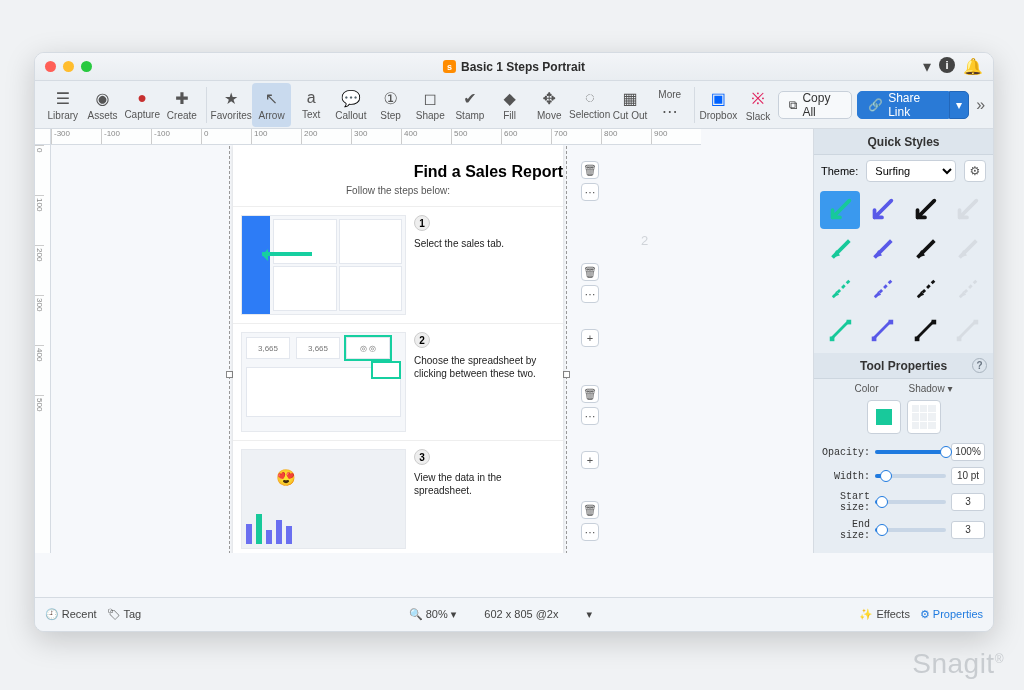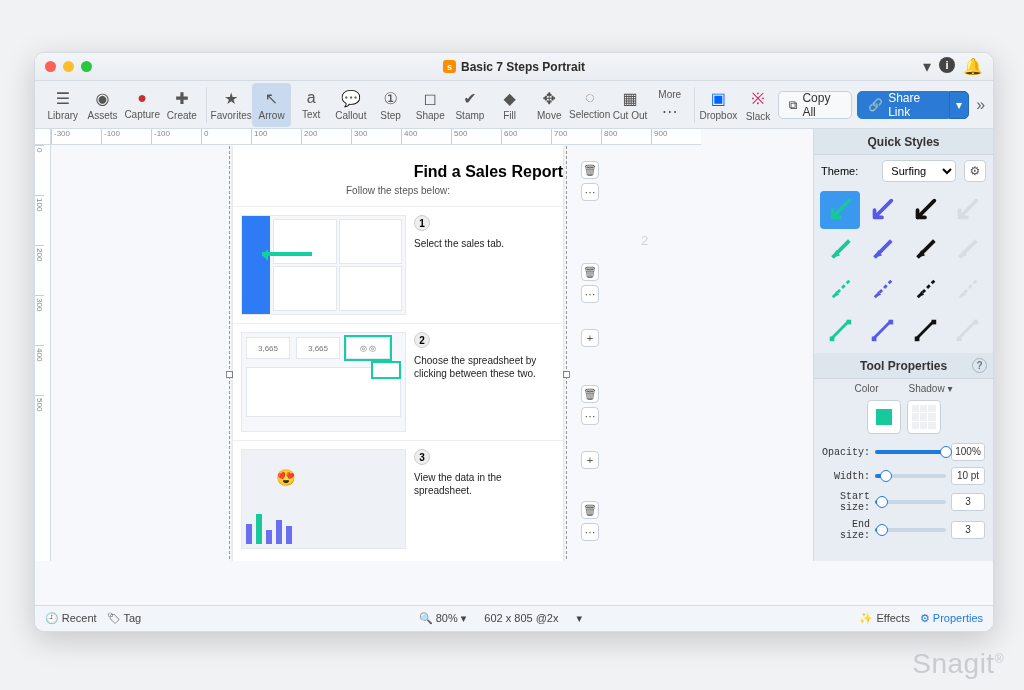--- a/index.html
+++ b/index.html
@@ -45,40 +45,40 @@
 .step-num{width:16px;height:16px;border-radius:50%;background:#eee;border:1px solid #ccc;font-size:10px;display:flex;align-items:center;justify-content:center;font-weight:700;margin-bottom:6px;}
 .step-desc{font-size:10px;color:#222;line-height:1.3;}
 .foot{position:absolute;right:8px;bottom:4px;font-size:8px;color:#888;}
 .mini-ctrl{position:absolute;right:-36px;display:flex;flex-direction:column;gap:4px;}
 .mini-btn{width:18px;height:18px;border:1px solid #c8d0da;background:#fff;border-radius:4px;font-size:11px;color:#555;display:flex;align-items:center;justify-content:center;}
 .mini-ctrl.row{flex-direction:row;}
 
 .right-panel{width:180px;border-left:1px solid #d5dbe2;background:#e7edf3;display:flex;flex-direction:column;overflow:hidden; flex-shrink:0;}
 .panel-h{height:26px;display:flex;align-items:center;justify-content:center;font-size:12px;font-weight:700;color:#333;background:#dde5ed;border-bottom:1px solid #cdd6df;position:relative;}
 .theme-row{display:flex;align-items:center;padding:5px 7px;gap:8px;font-size:11px;}
-.theme-row select{flex:1;height:22px;border:1px solid #c8d0da;border-radius:4px;font-size:11px;padding:0 4px;background:#fff;margin-left:16px;}
+.theme-row select{flex:1;height:22px;border:1px solid #c8d0da;border-radius:4px;font-size:11px;padding:0 4px;background:#fff;}
 .gear{width:22px;height:22px;border:1px solid #c8d0da;border-radius:4px;background:#fff;display:flex;align-items:center;justify-content:center;font-size:12px;color:#555;}
 .styles-grid{padding:4px 6px;display:grid;grid-template-columns:repeat(4,1fr);gap:2px;}
 .style-cell{height:38px;border-radius:4px;display:flex;align-items:center;justify-content:center;position:relative;}
 .style-cell.sel{background:#3a99ee;}
 .arrow-ic{width:28px;height:28px;}
 .prop-row{display:flex;align-items:center;padding:3px 8px;font-size:10px;color:#333;gap:5px;}
 .prop-row .lab{width:48px;text-align:right;font-family:Liberation Mono, monospace;}
 .prop-row .val{width:34px;height:18px;border:1px solid #c8d0da;background:#fff;border-radius:3px;font-size:10px;text-align:center;line-height:16px;}
 .slider{flex:1;height:4px;background:#c8d6e6;border-radius:2px;position:relative;}
 .slider .fill{position:absolute;left:0;top:0;height:100%;background:#1f7adf;border-radius:2px;}
 .slider .thumb{position:absolute;top:-4px;width:12px;height:12px;border-radius:50%;background:#fff;border:1px solid #1f7adf;transform:translateX(-50%);}
 .dual-box{display:flex;gap:6px;justify-content:center;padding:6px;}
 .dual-box .sq{width:34px;height:34px;border:1px solid #c8d0da;background:#fff;border-radius:4px;display:flex;align-items:center;justify-content:center;}
 .col-sw{width:16px;height:16px;background:#18c99b;border:2px solid #18c99b;}
 .shadow-grid{width:24px;height:24px;display:grid;grid-template-columns:repeat(3,1fr);grid-template-rows:repeat(3,1fr);gap:1px;}
 .shadow-grid div{background:#eef1f4;}
 .style-drop{display:flex;gap:3px;}
 .style-drop .sd{height:18px;border:1px solid #c8d0da;background:#fff;border-radius:3px;display:flex;align-items:center;justify-content:center;font-size:10px;}
-.statusbar{height:26px;border-top:1px solid #d5dbe2;display:flex;align-items:center;padding:0 10px;font-size:11px;color:#444;gap:10px;background:#f2f5f9;margin-top:44px;}
+.statusbar{height:34px;border-top:1px solid #d5dbe2;display:flex;align-items:center;padding:0 10px;font-size:11px;color:#444;gap:10px;background:#f2f5f9;margin-top:44px;}
 .statusbar .right{margin-left:auto;display:flex;gap:10px;align-items:center;}
 .brand{position:absolute;right:20px;bottom:10px;font-size:28px;color:#c8ccd0;font-weight:300;letter-spacing:.5px;}
 .help-badge{width:15px;height:15px;border-radius:50%;border:1px solid #a8b3be;color:#6b7784;font-size:10px;display:flex;align-items:center;justify-content:center;position:absolute;right:6px;}
 .ghost-num{position:absolute;left:590px;top:88px;font-size:13px;color:#d0d4d9;}
 
 .dash{position:absolute;inset:0;display:flex;}
 .dash .side{width:28px;background:#2d7cf6;}
 .dash .main{flex:1;padding:3px;display:grid;grid-template-columns:1fr 1fr;grid-template-rows:1fr 1fr;gap:2px;}
 .card{background:#fff;border:1px solid #e3e7ee;}
 .g-arrow{position:absolute;left:20px;top:36px;width:50px;height:0;border-top:4px solid #16cfa0;}
@@ -100,21 +100,21 @@
 
 <div class="window">
   <div class="titlebar">
     <div class="dots">
       <div class="dot r"></div>
       <div class="dot y"></div>
       <div class="dot g"></div>
     </div>
     <div class="title">
         <span class="ticon">s</span>
-        <span>Basic 7 Steps Portrait</span>
+        <span>Basic 1 Steps Portrait</span>
       </div>
     <div class="titlebar-right">
       <span>▾</span>
       <div class="ticon-dot">i</div>
       <span>🔔</span>
     </div>
   </div>
 
   <div class="toolbar">
     <div class="tool">
@@ -504,21 +504,21 @@
             <div class="thumb" style="left:10%"></div>
           </div>
           <div class="val">3</div>
         </div>
     </div>
   </div>
 
   <div class="statusbar">
     <span>🕘 <span>Recent</span></span>
     <span>🏷 <span>Tag</span></span>
-    <div style="flex:1;text-align:center;display:flex;justify-content:center;gap:18px">
+    <div style="flex:1;text-align:center;display:flex;justify-content:center;gap:28px">
       <span>🔍 <span>80%</span> ▾</span>
       <span>602 x 805 @2x</span>
       <span>▾</span>
     </div>
     <div class="right">
       <span>✨ <span>Effects</span></span>
       <span style="color:#1f7adf">⚙ <span>Properties</span></span>
     </div>
   </div>
 </div>

